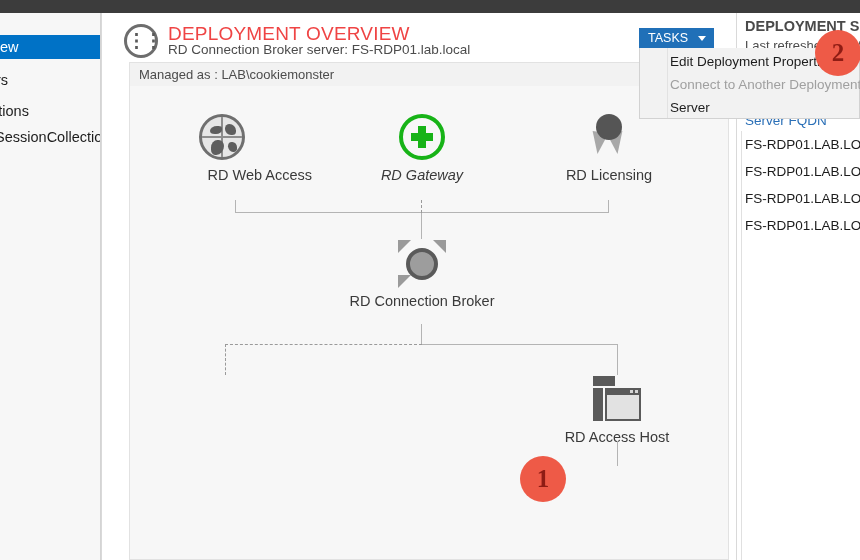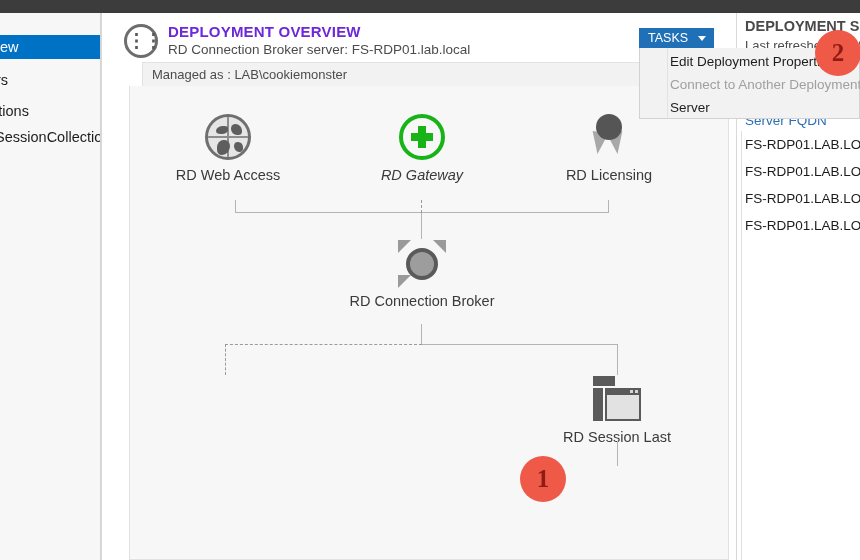--- a/index.html
+++ b/index.html
@@ -80,43 +80,42 @@
     color: #5a5a5a;
     font-size: 19px;
     font-weight: bold;
     line-height: 28px;
     text-align: center;
     letter-spacing: -2px;
   }
   #main-title {
     position: absolute;
     left: 44px; top: 5px;
-    font-size: 15px;
-    font-weight: bold;
-    color: #6d28d9;
+    font-size: 19px;
+    font-weight: normal;
+    color: #ef4444;
     letter-spacing: 0.2px;
     white-space: nowrap;
   }
   #main-subtitle {
     position: absolute;
     left: 44px; top: 24px;
     font-size: 13.5px;
     color: #4c4c4c;
     white-space: nowrap;
   }
 
   #managed-bar {
     position: absolute;
     left: 27px; top: 49px;
     width: 600px; height: 24px;
     background: #f2f2f2;
     border: 1px solid #e2e2e2;
     border-bottom: none;
     box-sizing: border-box;
-    margin-left: 13px;
   }
   #managed-text {
     position: absolute;
     left: 9px; top: 4px;
     font-size: 13px;
     color: #4c4c4c;
     white-space: nowrap;
   }
 
   #diagram {
@@ -539,21 +538,21 @@
     <div id="main-title">DEPLOYMENT OVERVIEW</div>
     <div id="main-subtitle">RD Connection Broker server: FS-RDP01.lab.local</div>
   </div>
 
   <div id="managed-bar">
     <div id="managed-text">Managed as : LAB\cookiemonster</div>
   </div>
 
   <div id="diagram">
 
-    <div class="node" style="left:8px; top:28px;">
+    <div class="node" style="left:2px; top:28px;text-align:right;">
       <div class="iconbox">
         <div class="globe">
           <div class="land l1"></div>
           <div class="land l2"></div>
           <div class="land l3"></div>
           <div class="land l4"></div>
         </div>
       </div>
       <div class="label">RD Web Access</div>
     </div>
@@ -609,21 +608,21 @@
       <div class="iconbox">
         <div class="sessionhost">
           <div class="backbar"></div>
           <div class="spine"></div>
           <div class="win"></div>
           <div class="winbody"></div>
           <div class="dot1"></div>
           <div class="dot2"></div>
         </div>
       </div>
-      <div class="label">RD Session Last</div>
+      <div class="label">RD Access Host</div>
     </div>
 
     <div class="conn v-solid" style="left:487px; top:355px; height:25px;"></div>
 
 
   </div>
 </div>
 
 <div id="right-pane">
   <div id="right-title">DEPLOYMENT SER</div>

